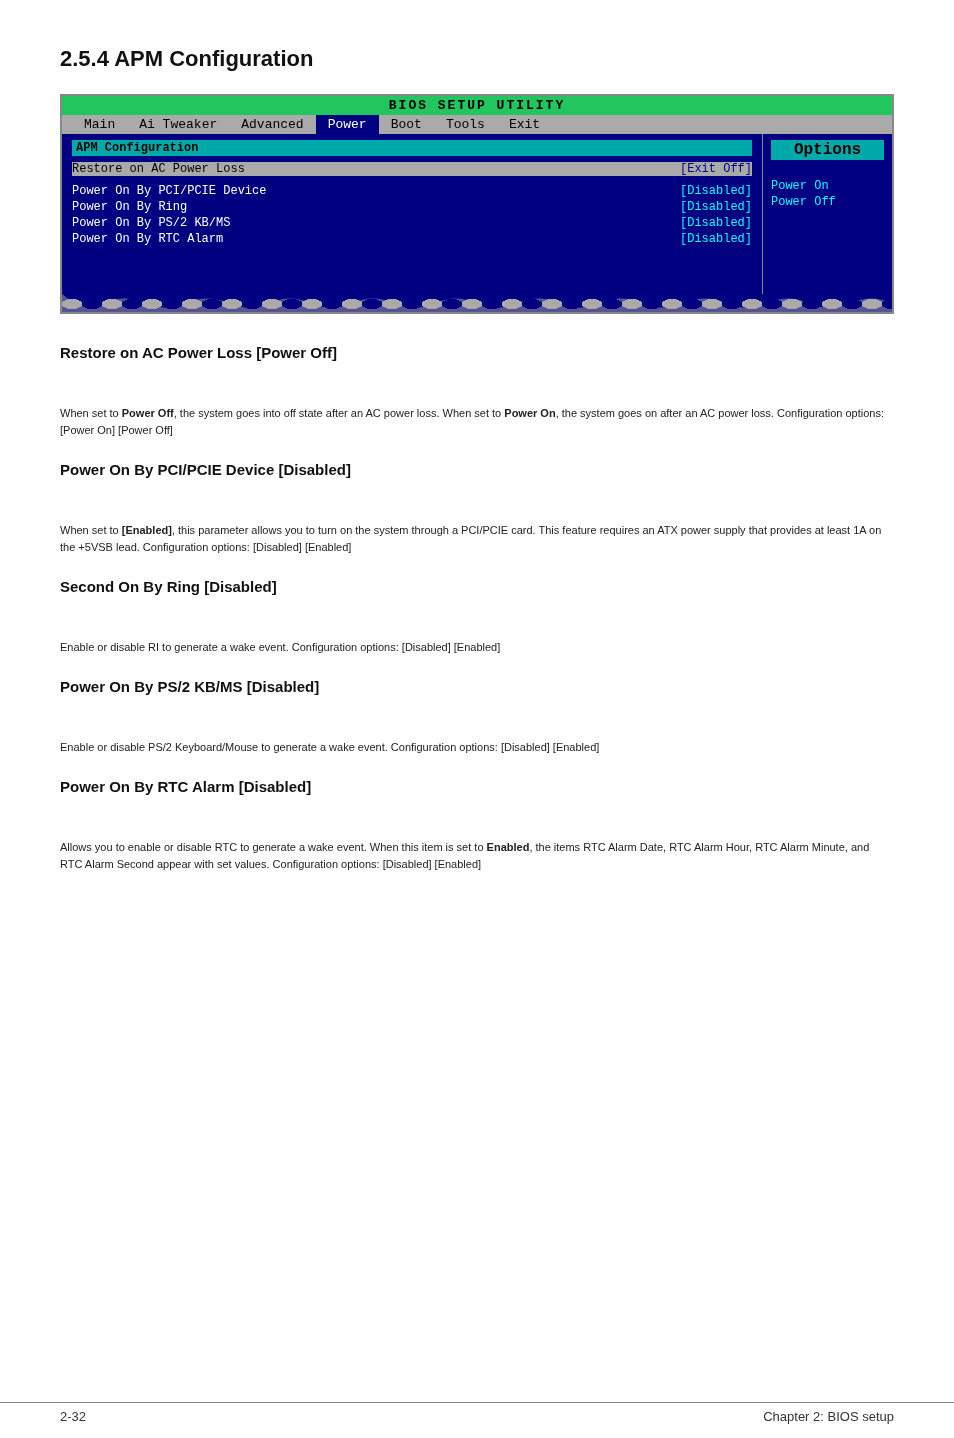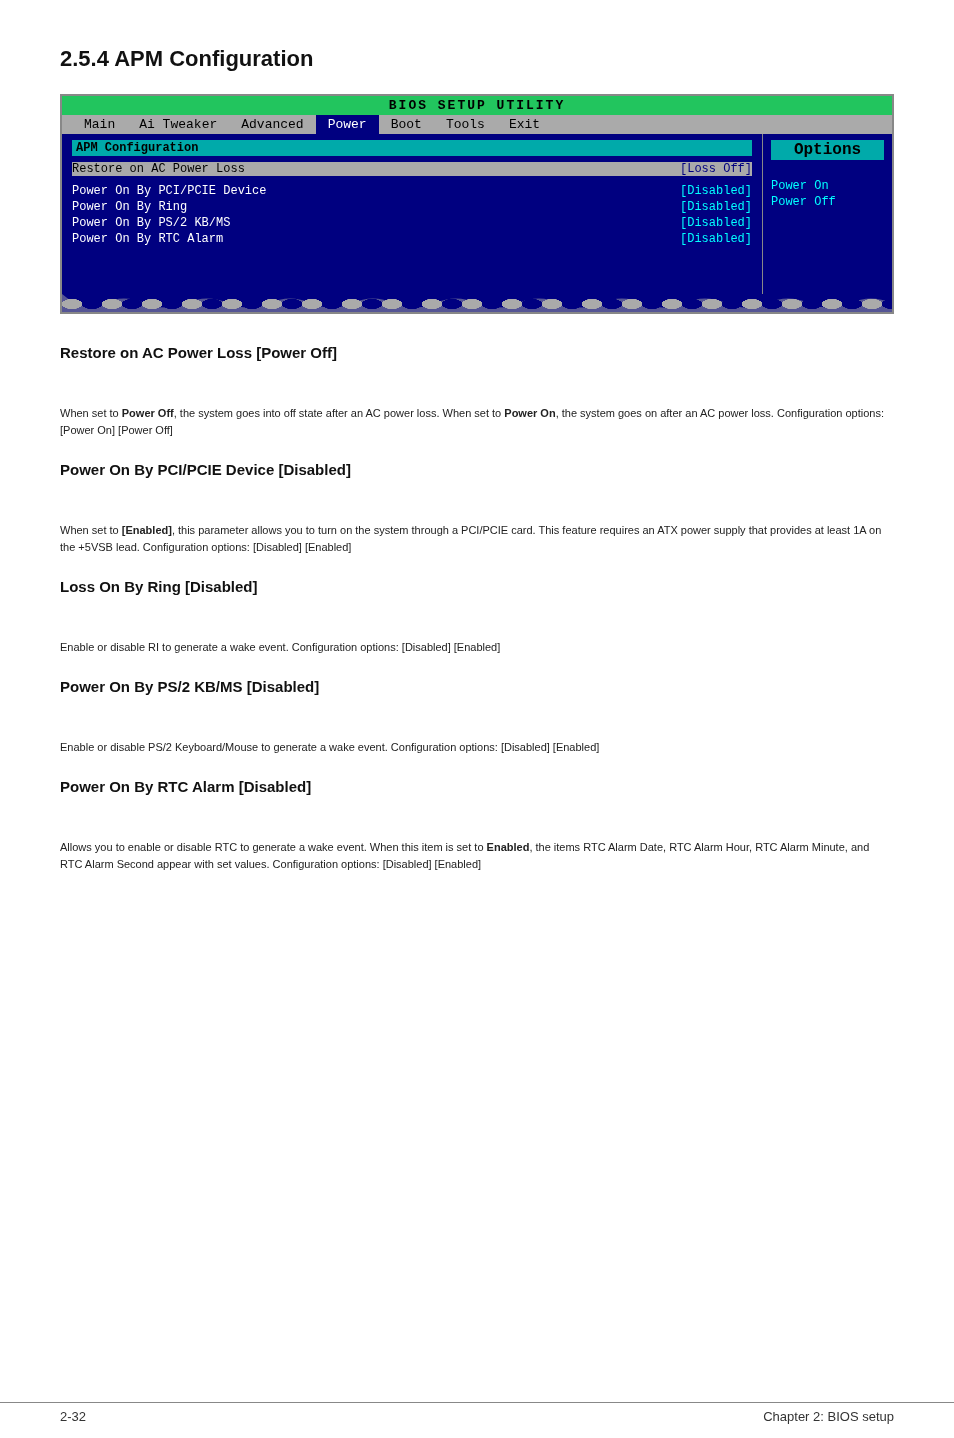--- a/index.html
+++ b/index.html
@@ -216,21 +216,21 @@
   </div>
 
   <div class="bios-body">
 
     <div class="bios-main">
       <div class="bios-section-title">APM Configuration</div>
 
       
       <div class="bios-row highlighted">
         <span class="bios-row-label">Restore on AC Power Loss</span>
-        <span class="bios-row-value">[Loss Off]</span>
+        <span class="bios-row-value">[Exit Off]</span>
       </div>
 
       <div style="height:6px;"></div>
 
       
       <div class="bios-row">
         <span class="bios-row-label">Power On By PCI/PCIE Device</span>
         <span class="bios-row-value">[Disabled]</span>
       </div>
       <div class="bios-row">
@@ -273,21 +273,21 @@
 <div class="section">
   <div class="section-heading">Power On By PCI/PCIE Device [Disabled]</div>
   <div class="section-body">
     When set to <b>[Enabled]</b>, this parameter allows you to turn on the system through a
     PCI/PCIE card. This feature requires an ATX power supply that provides at least
     1A on the +5VSB lead. Configuration options: [Disabled] [Enabled]
   </div>
 </div>
 
 <div class="section">
-  <div class="section-heading">Loss On By Ring [Disabled]</div>
+  <div class="section-heading">Second On By Ring [Disabled]</div>
   <div class="section-body">
     Enable or disable RI to generate a wake event. Configuration options: [Disabled]
     [Enabled]
   </div>
 </div>
 
 <div class="section">
   <div class="section-heading">Power On By PS/2 KB/MS [Disabled]</div>
   <div class="section-body">
     Enable or disable PS/2 Keyboard/Mouse to generate a wake event.

